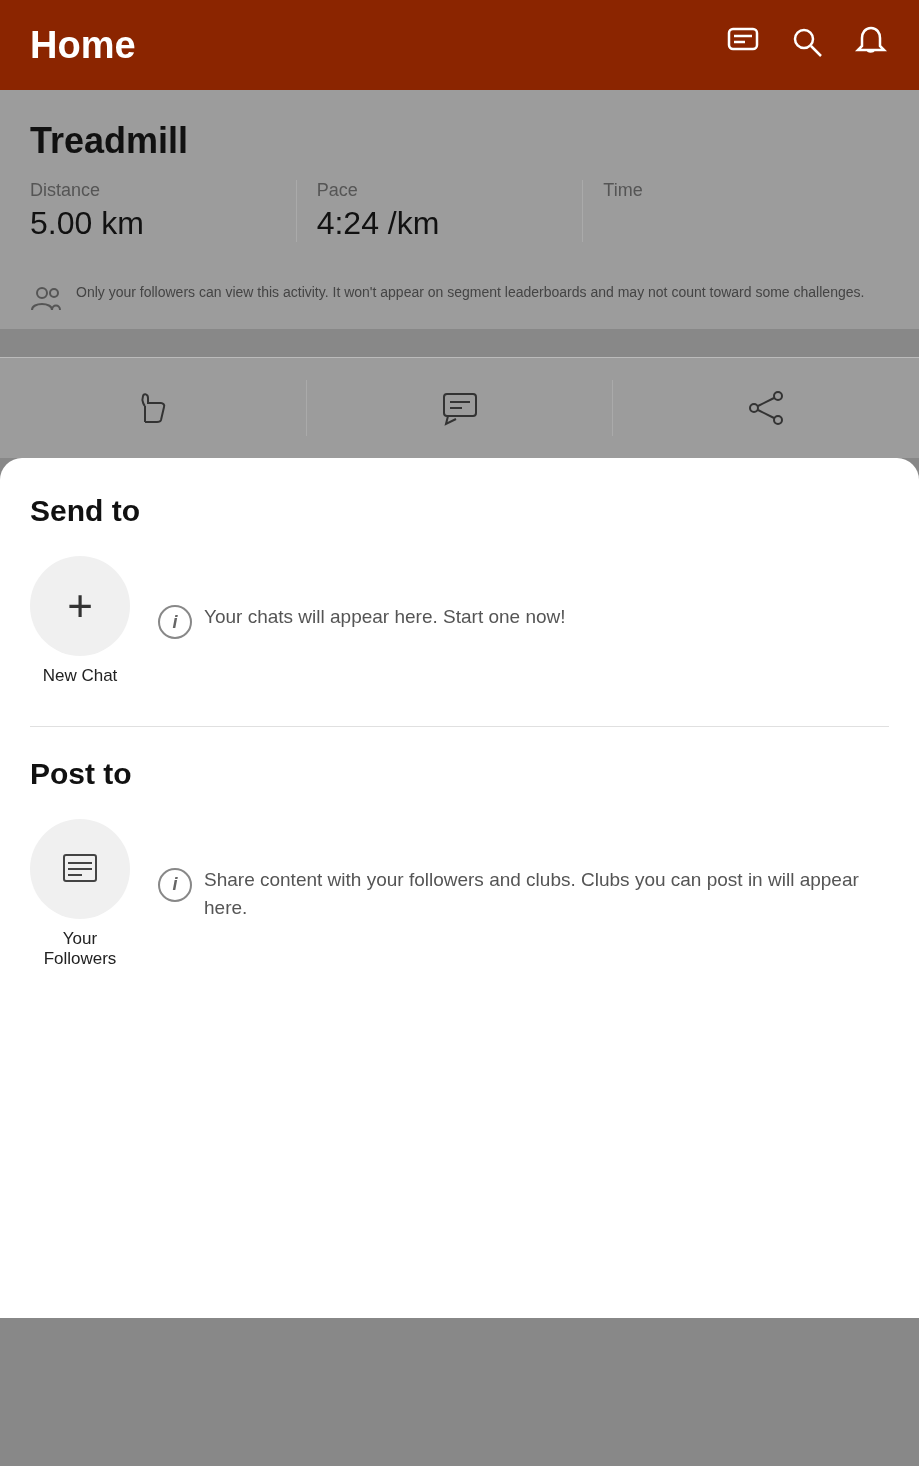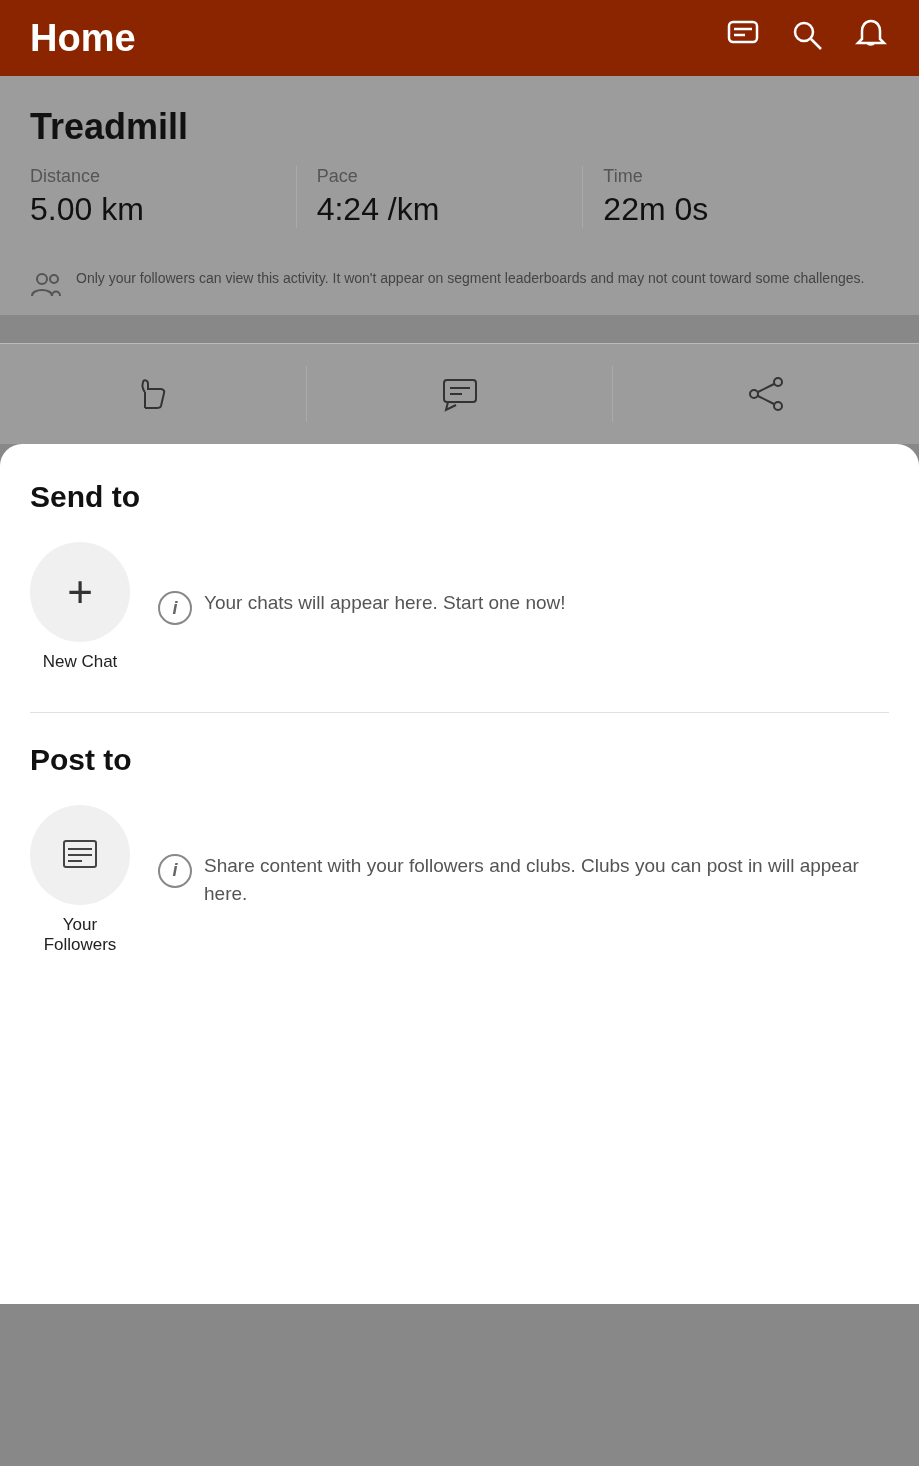--- a/index.html
+++ b/index.html
@@ -12,21 +12,21 @@
       overflow-x: hidden;
     }
 
     
     .header {
       background: #8B2500;
       padding: 20px 30px;
       display: flex;
       align-items: center;
       justify-content: space-between;
-      height: 76px;
+      height: 90px;
     }
     .header-title {
       color: white;
       font-size: 38px;
       font-weight: 700;
     }
     .header-icons {
       display: flex;
       gap: 28px;
       align-items: center;
@@ -266,21 +266,20 @@
     <div class="stat-item">
       <div class="stat-label">Distance</div>
       <div class="stat-value">5.00 km</div>
     </div>
     <div class="stat-item">
       <div class="stat-label">Pace</div>
       <div class="stat-value">4:24 /km</div>
     </div>
     <div class="stat-item">
       <div class="stat-label">Time</div>
-      <div class="stat-value">22m 0s</div>
     </div>
   </div>
   <div class="privacy-row">
     <span class="privacy-icon">
       <svg width="32" height="28" viewBox="0 0 32 28" fill="none" stroke="#555" stroke-width="2">
         <circle cx="12" cy="9" r="5"></circle>
         <path d="M2 26 C2 18 22 18 22 26"></path>
         <circle cx="24" cy="9" r="4"></circle>
         <path d="M22 26 C22 20 30 20 30 26"></path>
       </svg>

